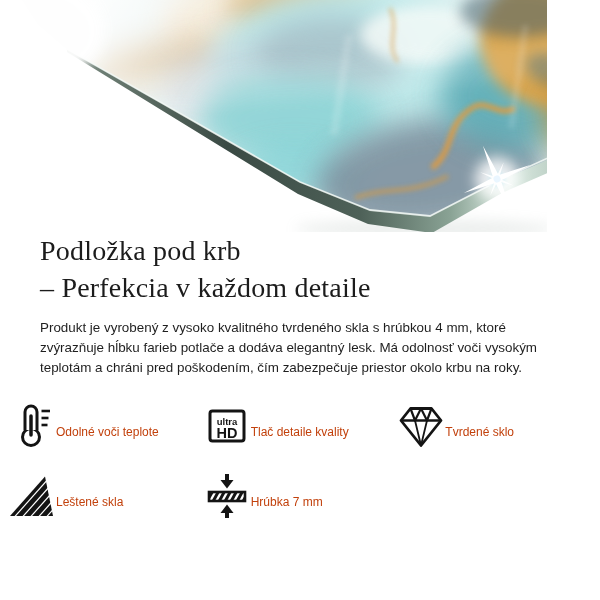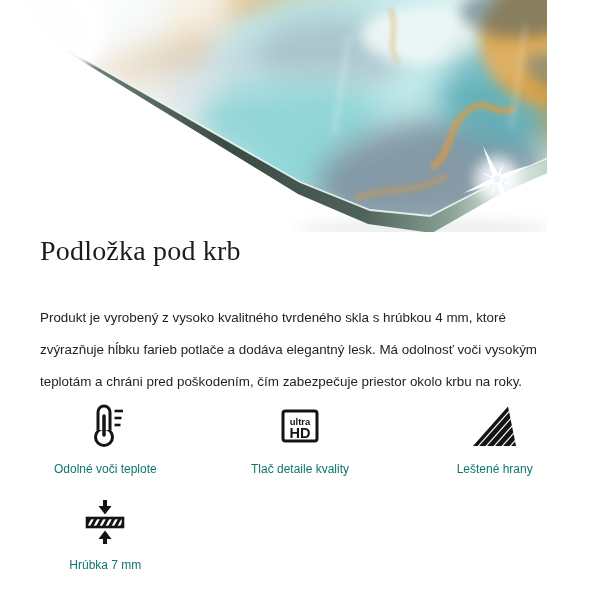--- a/index.html
+++ b/index.html
@@ -9,30 +9,30 @@
   }
   .hero { position:absolute; top:0; left:0; width:600px; height:232px; }
   .hero svg { display:block; }
   .title {
     position:absolute; left:40px; top:232px;
     font-family:"Liberation Serif", serif; font-weight:400;
     font-size:28px; line-height:37px; color:#1c1c1c; letter-spacing:0.2px;
     white-space:nowrap;
   }
   .desc {
-    position:absolute; left:40px; top:302px; width:517px;
-    font-size:13.4px; line-height:32px; color:#1f1f1f;
+    position:absolute; left:40px; top:318px; width:517px;
+    font-size:13.4px; line-height:20px; color:#1f1f1f;
   }
   .features {
     position:absolute; left:8px; top:402px; width:584px;
     display:grid; grid-template-columns:1fr 1fr 1fr; row-gap:22px;
   }
-  .feature { display:flex; flex-direction:column; align-items:center;text-align:right; }
+  .feature { display:flex; flex-direction:row; align-items:center;text-align:right; }
   .feature svg.fico { width:48px; height:48px; display:block; }
-  .feature .label { margin-top:12px; font-size:12px; color:#0f766e; }
+  .feature .label { margin-top:12px; font-size:12px; color:#c2410c; }
 </style>
 </head>
 <body>
 
 <div class="screen">
 
   <div class="hero">
     <svg viewBox="0 0 600 232" width="600" height="232">
       <defs>
         <clipPath id="glassClip">
@@ -106,20 +106,21 @@
           <path d="M0,-36 L3,-3 L36,0 L3,3 L0,36 L-3,3 L-36,0 L-3,-3 Z" fill="#ffffff"></path>
           <path d="M0,-36 L3,-3 L36,0 L3,3 L0,36 L-3,3 L-36,0 L-3,-3 Z" fill="#ffffff" opacity="0.9" transform="rotate(45) scale(0.5)"></path>
           <circle r="3.5" fill="#eaf6ff"></circle>
         </g>
       </g>
     </svg>
   </div>
 
   <h1 class="title" style="margin:0;">
     <span style="display:block">Podložka pod krb</span>
+    <span style="display:block">– Perfekcia v každom detaile</span>
   </h1>
 
   <p class="desc" style="margin:0;">Produkt je vyrobený z vysoko kvalitného tvrdeného skla s hrúbkou 4 mm, ktoré zvýrazňuje hĺbku farieb potlače a dodáva elegantný lesk. Má odolnosť voči vysokým teplotám a chráni pred poškodením, čím zabezpečuje priestor okolo krbu na roky.</p>
 
   <div class="features">
 
     <div class="feature">
       <svg class="fico" viewBox="0 0 48 48">
         <circle cx="23" cy="35" r="8.5" fill="#ffffff" stroke="#141414" stroke-width="3"></circle>
         <path d="M17,28 V10 a6,6 0 0 1 12,0 V28" fill="#ffffff" stroke="#141414" stroke-width="3"></path>
@@ -134,38 +135,47 @@
     <div class="feature">
       <svg class="fico" viewBox="0 0 48 48">
         <rect x="7" y="9" width="34" height="30" rx="2.5" fill="#ffffff" stroke="#141414" stroke-width="3"></rect>
         <text x="24" y="22.5" text-anchor="middle" font-size="9.5" font-weight="700" fill="#141414" font-family="'Liberation Sans', sans-serif">ultra</text>
         <text x="24" y="35.5" text-anchor="middle" font-size="14.5" font-weight="800" fill="#141414" font-family="'Liberation Sans', sans-serif">HD</text>
       </svg>
       <span class="label">Tlač detaile kvality</span>
     </div>
 
 
+    <div class="feature">
+      <svg class="fico" viewBox="0 0 48 48">
+        <path d="M13.5,6.5 H34.5 L44,18.5 L24,43.5 L4,18.5 Z" fill="#ffffff" stroke="#141414" stroke-width="2.8" stroke-linejoin="round"></path>
+        <path d="M4,18.5 H44" stroke="#141414" stroke-width="2.4"></path>
+        <path d="M13.5,6.5 L18,18.5 L24,6.5 L30,18.5 L34.5,6.5" fill="none" stroke="#141414" stroke-width="2.2" stroke-linejoin="round"></path>
+        <path d="M18,18.5 L24,43.5 L30,18.5" fill="none" stroke="#141414" stroke-width="1.8" stroke-linejoin="round"></path>
+      </svg>
+      <span class="label">Tvrdené sklo</span>
+    </div>
 
     <div class="feature">
       <svg class="fico" viewBox="0 0 48 48">
         <defs>
           <clipPath id="triClip">
               <path d="M2,44 L37,4.5 L45,44 Z"></path>
             </clipPath>
         </defs>
         <g clip-path="url(#triClip)" stroke="#141414" stroke-width="4.8">
           <line x1="-2" y1="50" x2="38" y2="5"></line>
           <line x1="6" y1="50" x2="46" y2="5"></line>
           <line x1="14" y1="50" x2="54" y2="5"></line>
           <line x1="22" y1="50" x2="62" y2="5"></line>
           <line x1="30" y1="50" x2="70" y2="5"></line>
           <line x1="38" y1="50" x2="78" y2="5"></line>
         </g>
       </svg>
-      <span class="label">Leštené hrany</span>
+      <span class="label">Leštené skla</span>
     </div>
 
     <div class="feature">
       <svg class="fico" viewBox="0 0 48 48">
         <defs>
           <clipPath id="barClip">
               <rect x="7" y="21" width="34" height="7"></rect>
             </clipPath>
         </defs>
         <rect x="6" y="20" width="36" height="9" fill="#ffffff" stroke="#141414" stroke-width="2.6"></rect>

